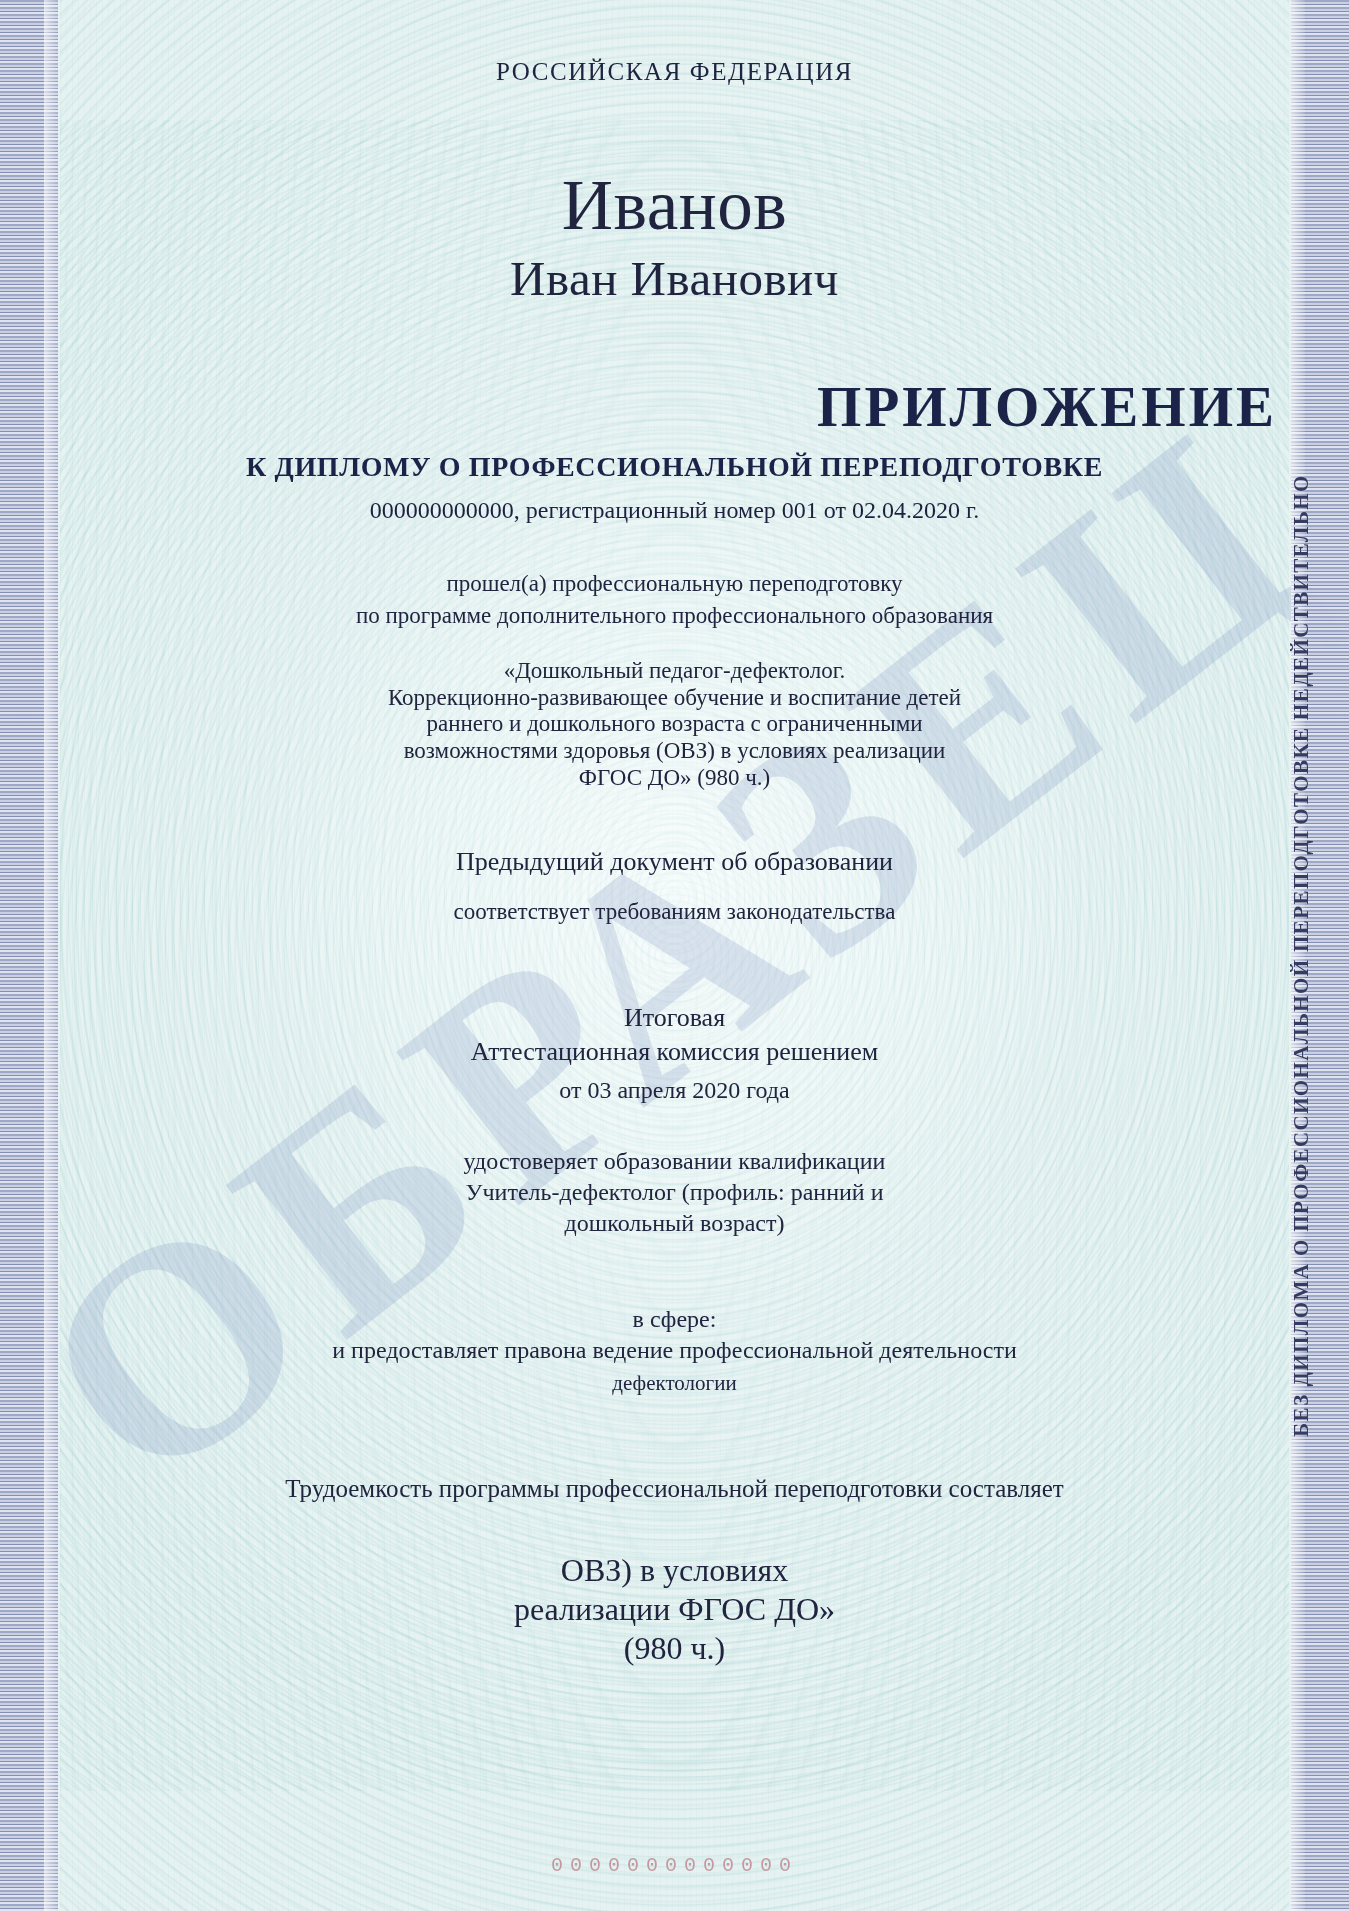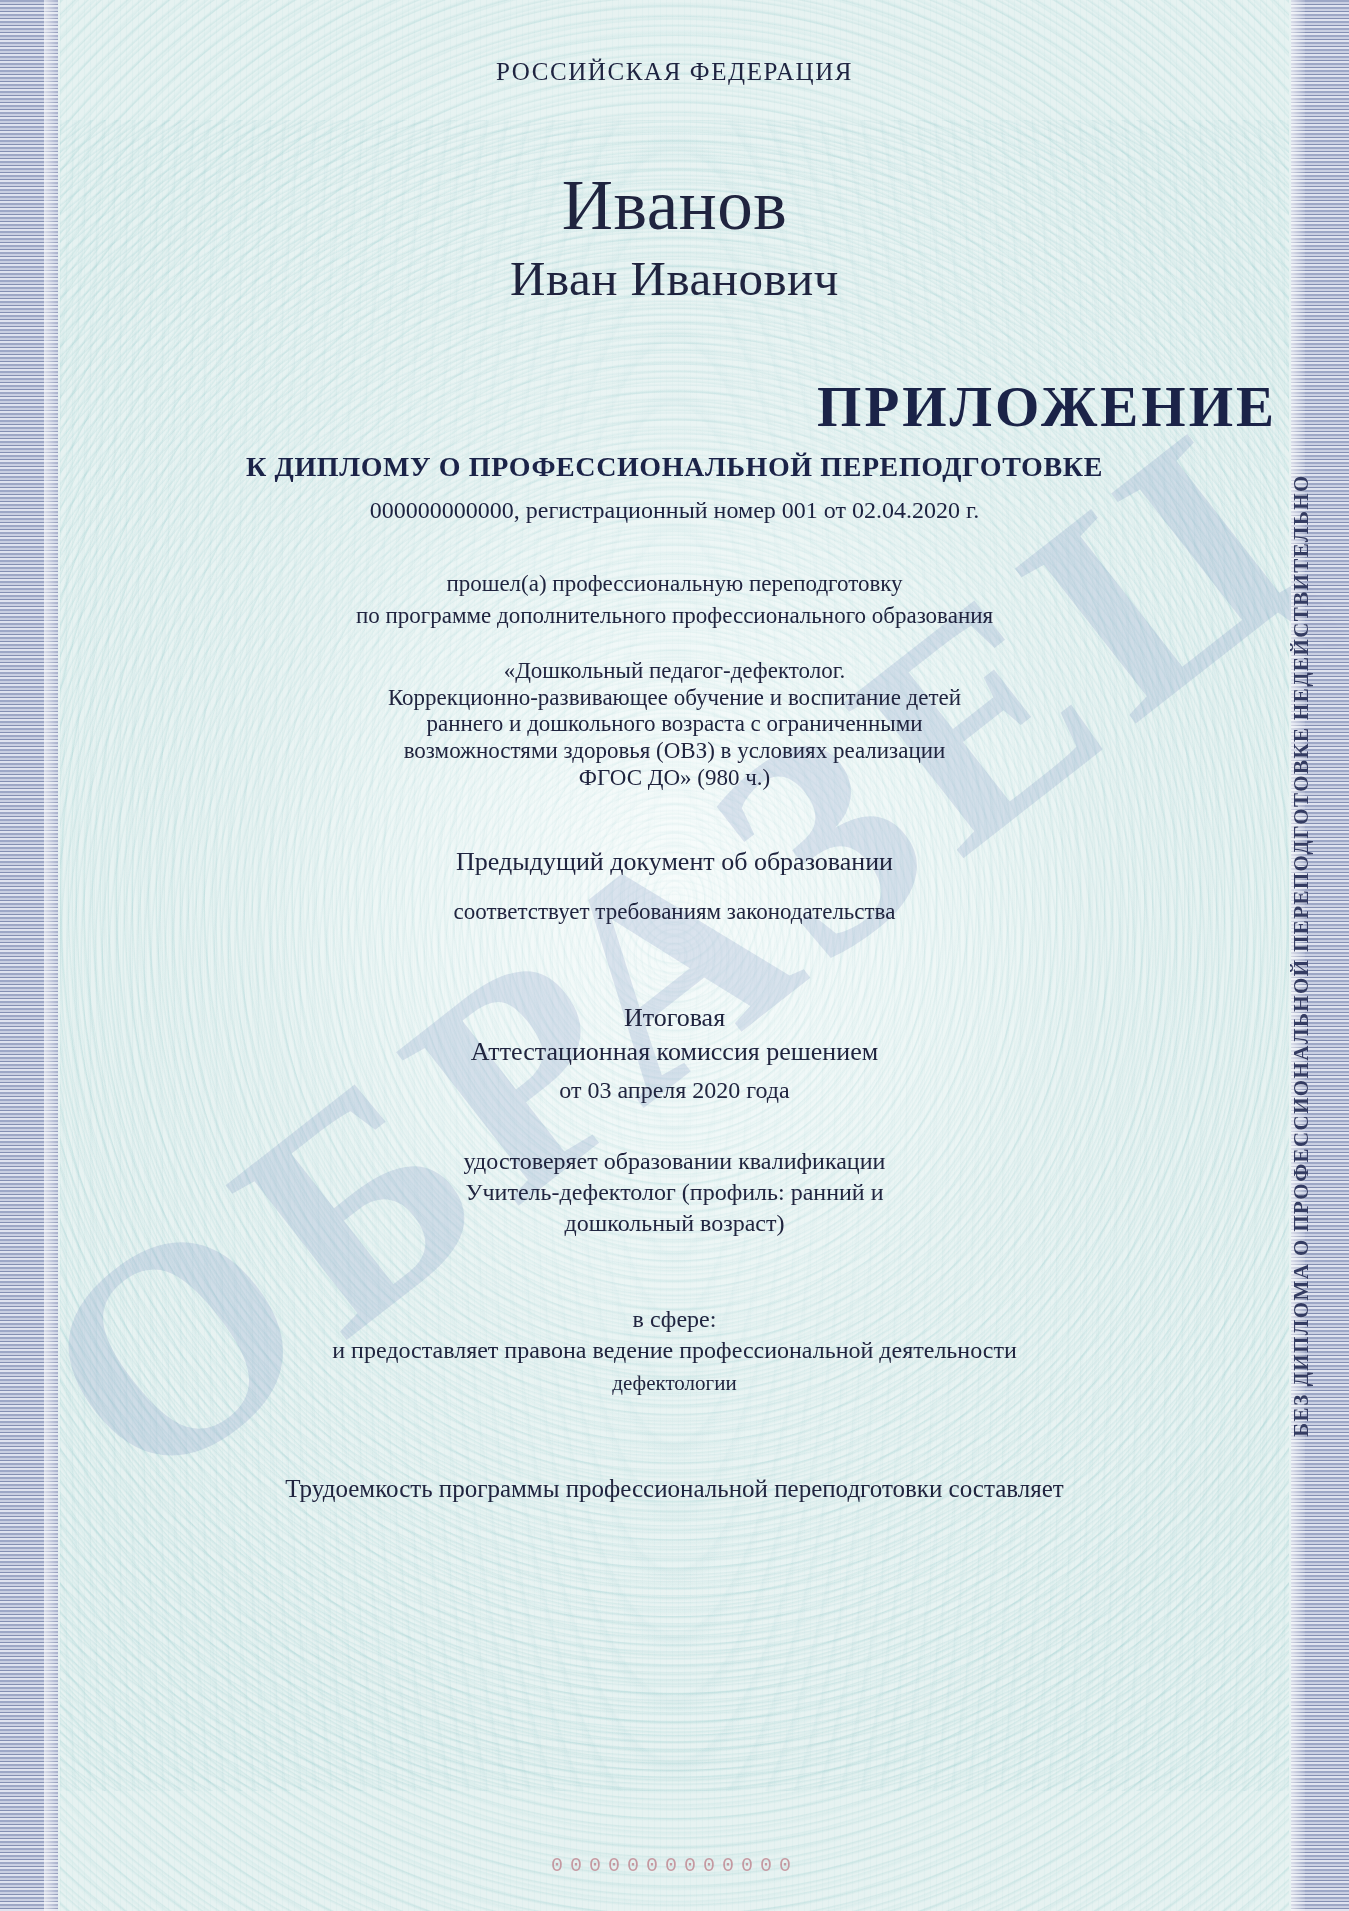--- a/index.html
+++ b/index.html
@@ -327,18 +327,23 @@
     </div>
 
     <div class="rights">
       <div>в сфере:</div>
       <div>и предоставляет правона ведение профессиональной деятельности</div>
       <div class="sphere-val">дефектологии</div>
     </div>
 
     <div class="workload">Трудоемкость программы профессиональной переподготовки составляет</div>
 
+    <div class="tail tail-overlap">
+      <div>ОВЗ) в условиях</div>
+      <div>реализации ФГОС ДО»</div>
+      <div>(980 ч.)</div>
+    </div>
 
   </div>
 
   <div class="microline">0000000000000</div>
 
 </div>
 
 </body></html>

